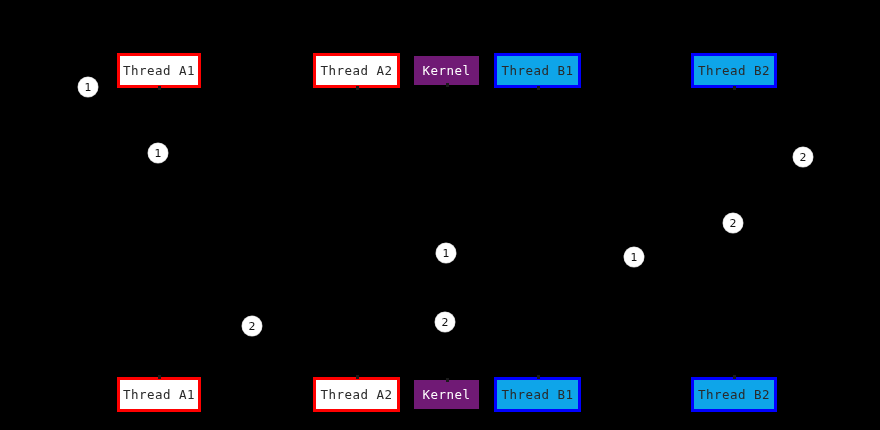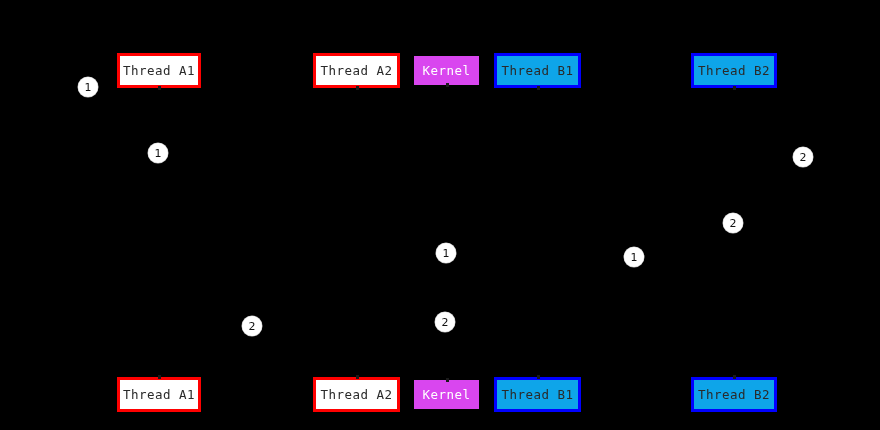--- a/index.html
+++ b/index.html
@@ -36,21 +36,21 @@
     color: #2a2a2a;
     white-space: nowrap;
   }
   .participant.blue-outline {
     border-color: #0000ff;
     background: #0ea5e9;
     color: #2a2a2a;
   }
   .participant.blue-fill {
     border: 0;
-    background: #d946ef;
+    background: #701a75;
     color: #ffffff;
   }
   .badge {
     position: absolute;
     width: 20px;
     height: 20px;
     border-radius: 50%;
     background: #ffffff;
     color: #111111;
     display: flex;

